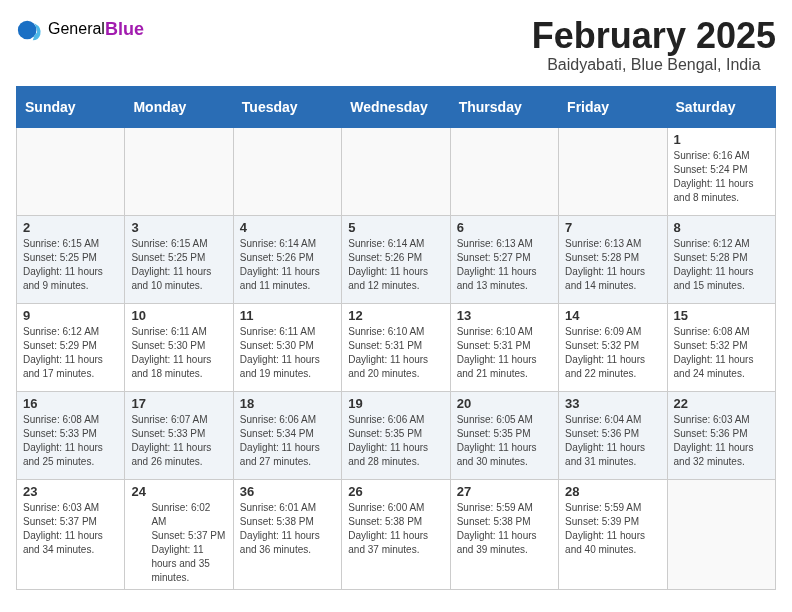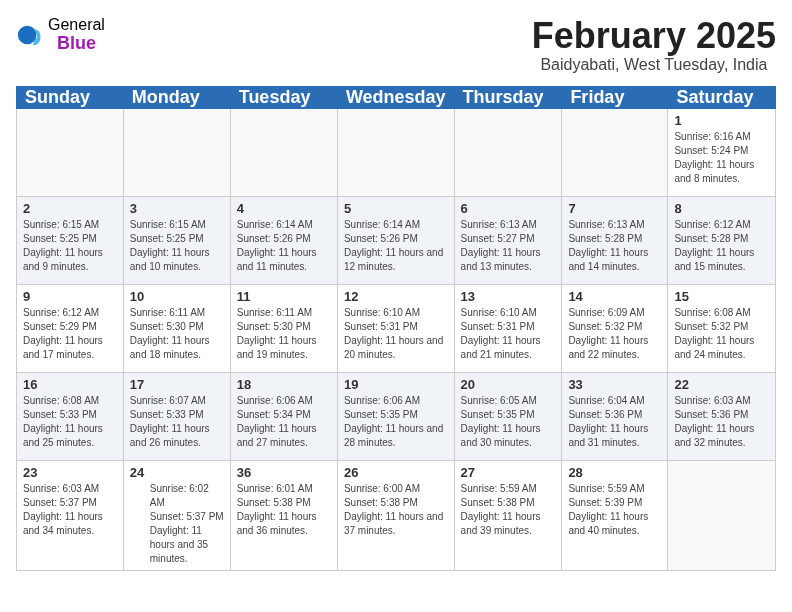--- a/index.html
+++ b/index.html
@@ -16,23 +16,22 @@
       align-items: flex-start;
       margin-bottom: 12px;
     }
     .logo {
       display: flex;
       align-items: center;
       gap: 4px;
     }
     .logo-text {
       display: flex;
-      flex-direction: column;
+      flex-direction: row;
       line-height: 1.1;
-      align-items: center;
     }
     .logo-icon {
       width: 28px;
       height: 28px;
     }
     .title-area {
       text-align: center;
     }
     .main-title {
       font-size: 36px;
@@ -45,23 +44,23 @@
       color: #444;
     }
     .calendar {
       width: 100%;
       border-collapse: collapse;
       border: 1px solid #ccc;
     }
     .calendar th {
       background: #2a6db5;
       color: #fff;
-      font-size: 18px;
+      font-size: 14px;
       font-weight: bold;
-      padding: 0 8px;
+      padding: 12px 8px;
       text-align: left;
       border: 1px solid #2a6db5;
     }
     .calendar td {
       border: 1px solid #ccc;
       vertical-align: top;
       padding: 4px 6px;
       font-size: 10.5px;
       color: #333;
       min-height: 80px;
@@ -95,21 +94,21 @@
       <circle cx="12" cy="15" r="10" fill="#1a6fc4"></circle>
       <path d="M20 8 Q28 12 26 20 Q24 26 18 26 L20 20 Q24 18 22 14 Z" fill="#4db8e8"></path>
     </svg>
     <div class="logo-text">
       <span>General</span>
       <span style="color:#a21caf; font-weight:bold; font-size:18px;">Blue</span>
     </div>
   </div>
   <div class="title-area">
     <div class="main-title">February 2025</div>
-    <div class="subtitle">Baidyabati, West Tuesday, India</div>
+    <div class="subtitle">Baidyabati, Blue Bengal, India</div>
   </div>
 </div>
 
 <table class="calendar">
   <thead>
     <tr>
     <th>Sunday</th>
         <th>Monday</th>
         <th>Tuesday</th>
         <th>Wednesday</th>

